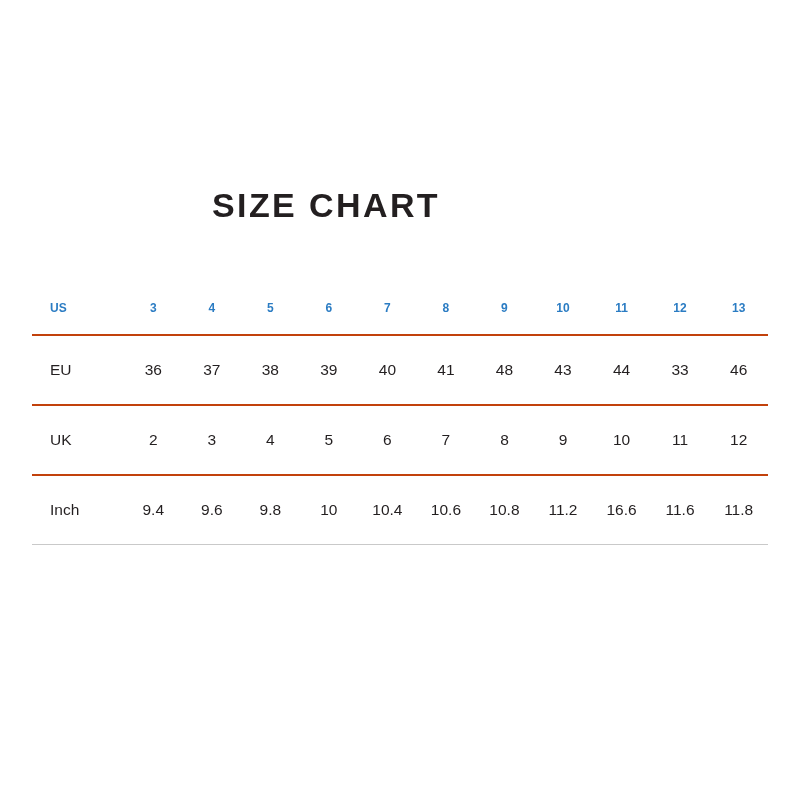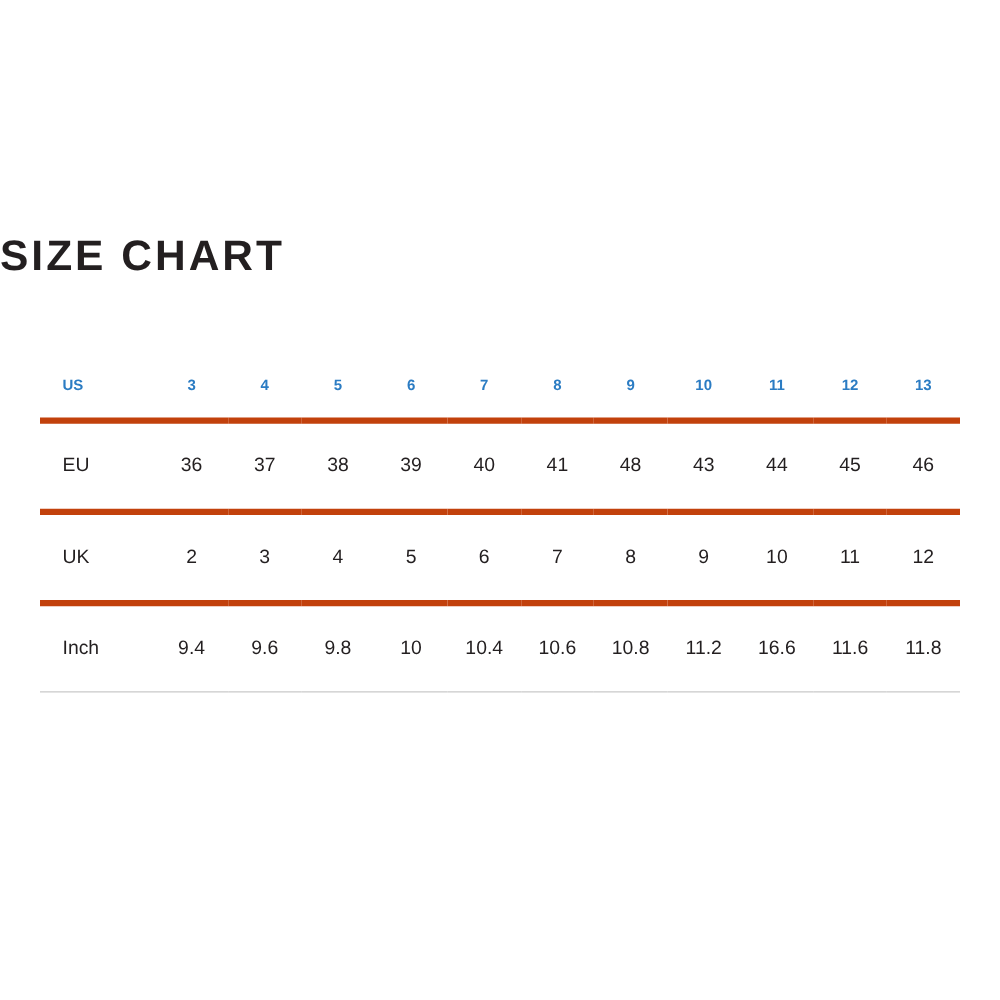--- a/index.html
+++ b/index.html
@@ -18,21 +18,21 @@
     position: relative;
     width: 800px;
     height: 800px;
     box-sizing: border-box;
   }
   .title {
     position: absolute;
     top: 186px;
     left: 0;
     width: 652px;
-    text-align: left;
+    text-align: center;
     font-size: 34px;
     font-weight: bold;
     letter-spacing: 2.4px;
     color: #231f20;
   }
   .table-wrap {
     position: absolute;
     top: 278px;
     left: 32px;
     width: 736px;
@@ -60,21 +60,21 @@
   }
   table.size-chart tr.header-row td.row-label {
     color: #2b7cc3;
   }
   table.size-chart td.row-label {
     text-align: left;
     padding-left: 18px;
     font-weight: normal;
   }
   table.size-chart tr.bordered td {
-    border-top: 5px solid #c2410c;
+    border-top: 2px solid #c2410c;
   }
   table.size-chart tr.last-line td {
     border-top: 1px solid #c9c9c9;
     height: 0;
     padding: 0;
     font-size: 0;
     line-height: 0;
   }
   
   table.size-chart col.label-col { width: 92px; }
@@ -122,21 +122,21 @@
           <td class="row-label">EU</td>
           <td>36</td>
           <td>37</td>
           <td>38</td>
           <td>39</td>
           <td>40</td>
           <td>41</td>
           <td>48</td>
           <td>43</td>
           <td>44</td>
-          <td>45</td>
+          <td>33</td>
           <td>46</td>
         </tr>
 
         <tr class="bordered">
           <td class="row-label">UK</td>
           <td>2</td>
           <td>3</td>
           <td>4</td>
           <td>5</td>
           <td>6</td>

